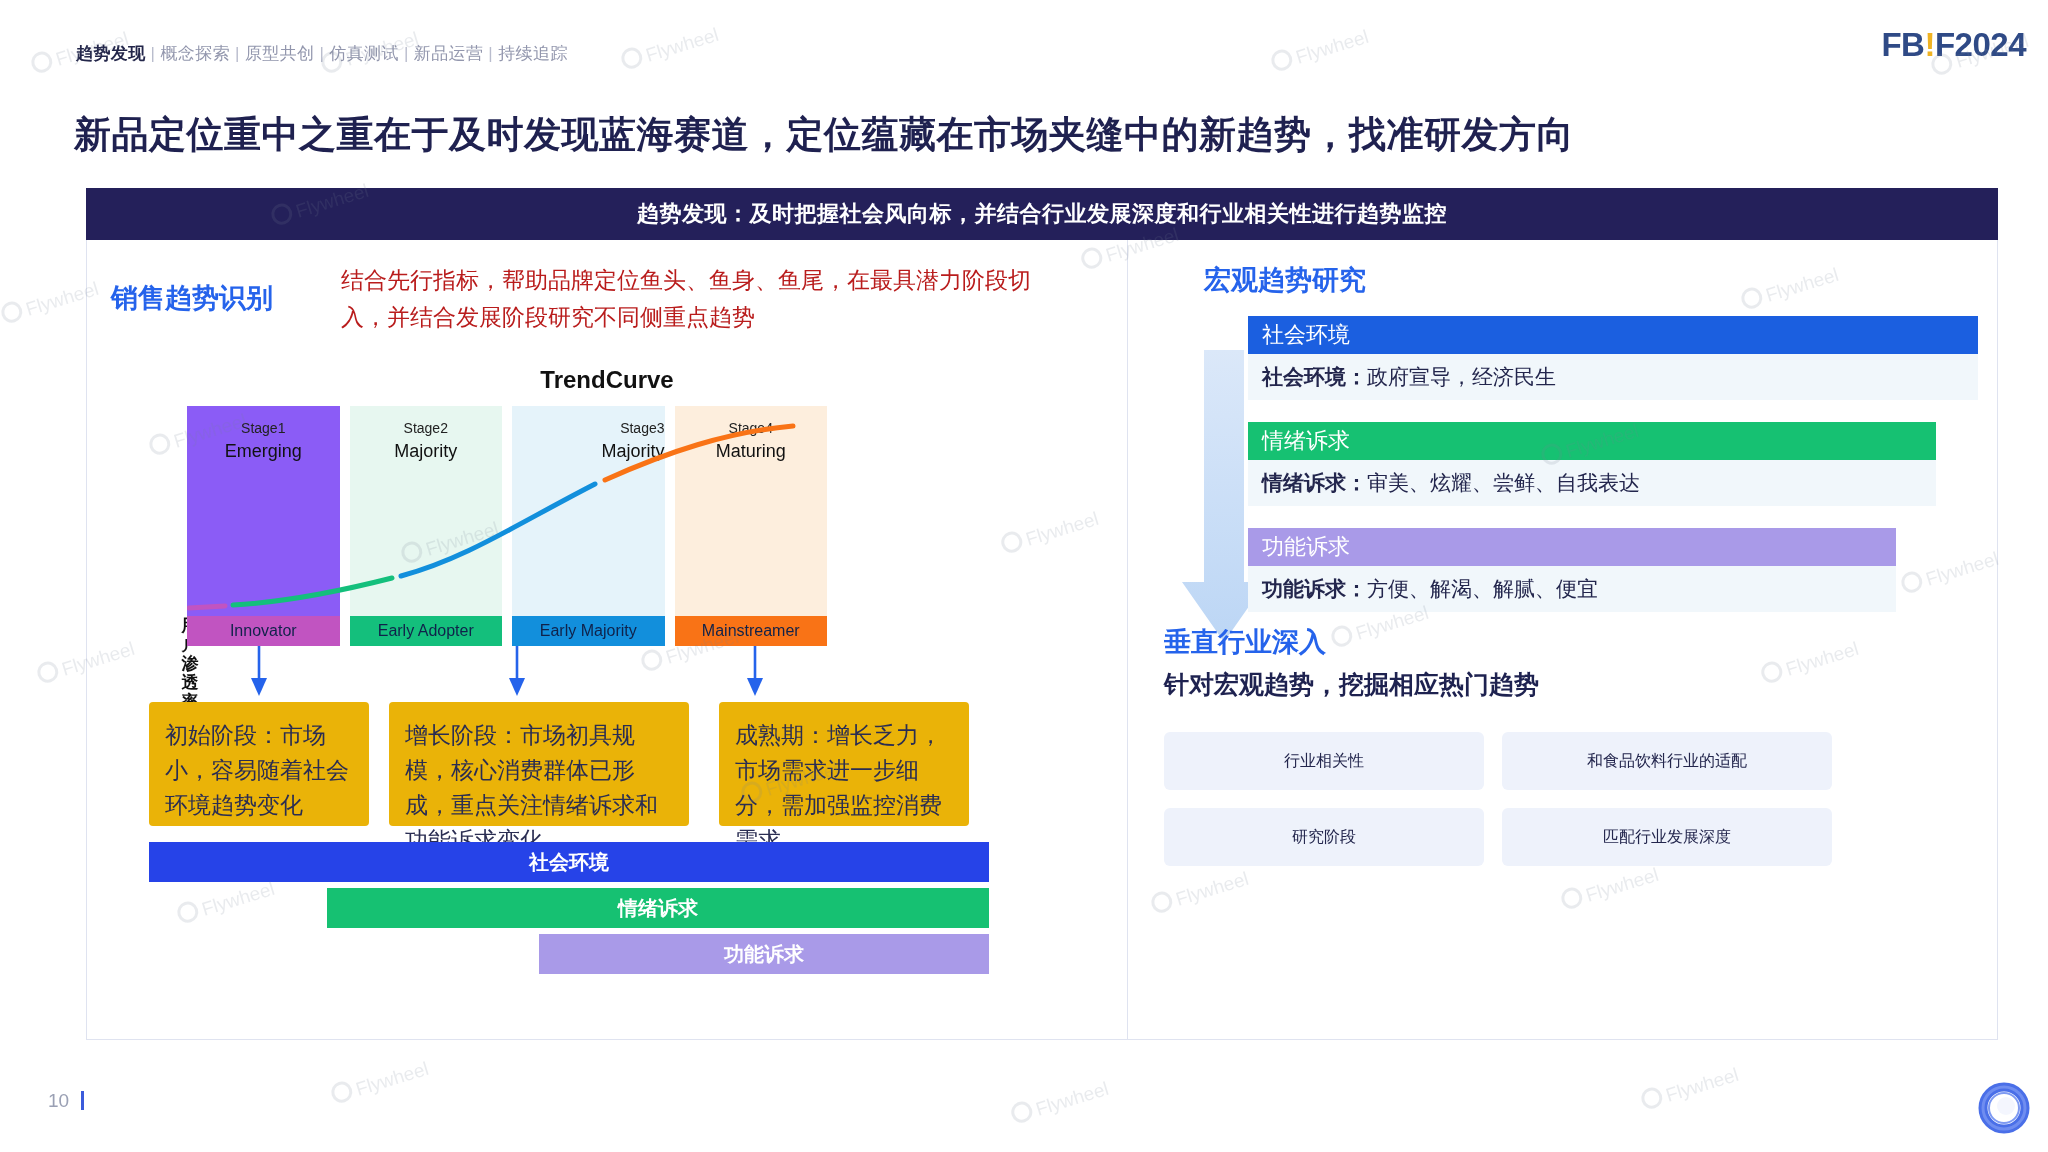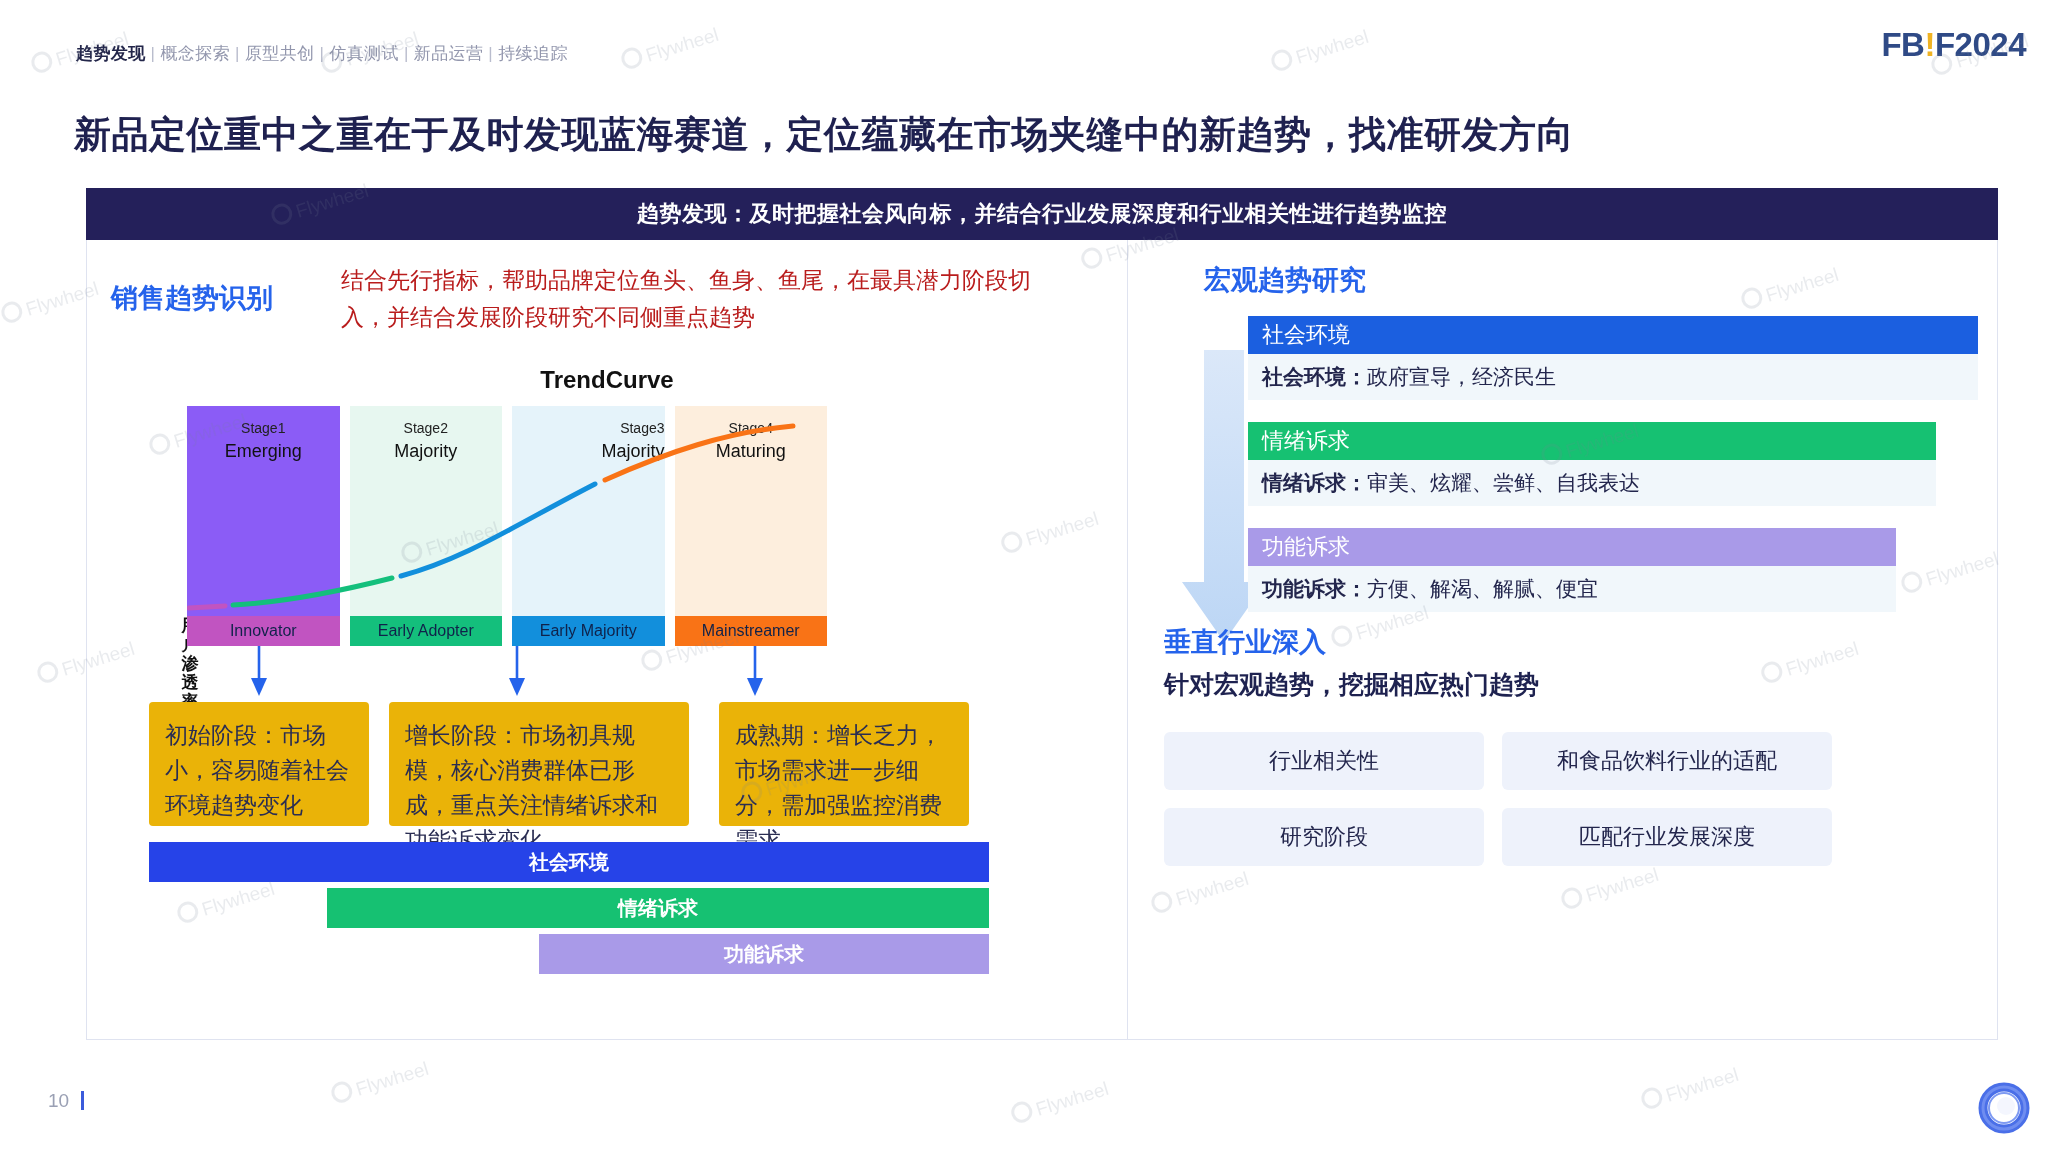--- a/index.html
+++ b/index.html
@@ -165,21 +165,21 @@
   }
   .macro-body b { font-weight: bold; }
 
   .big-arrow { position: absolute; left: 50px; top: 110px; }
 
   .grid4 { position: absolute; left: 36px; top: 430px; width: 800px; }
   .grid4-row { display: flex; gap: 18px; margin-bottom: 18px; }
   .gcell {
     height: 58px; background: #eef2fb; border-radius: 6px;
     display: flex; align-items: center; justify-content: center;
-    font-size: 22px; color: #23264d;
+    font-size: 16px; color: #23264d;
   }
   .gcell.a { width: 320px; }
   .gcell.b { width: 330px; }
 
   
   .pagenum {
     position: absolute; left: 48px; bottom: 40px;
     font-size: 19px; color: #9aa0b4; z-index: 20;
   }
   .pagenum .bar {

